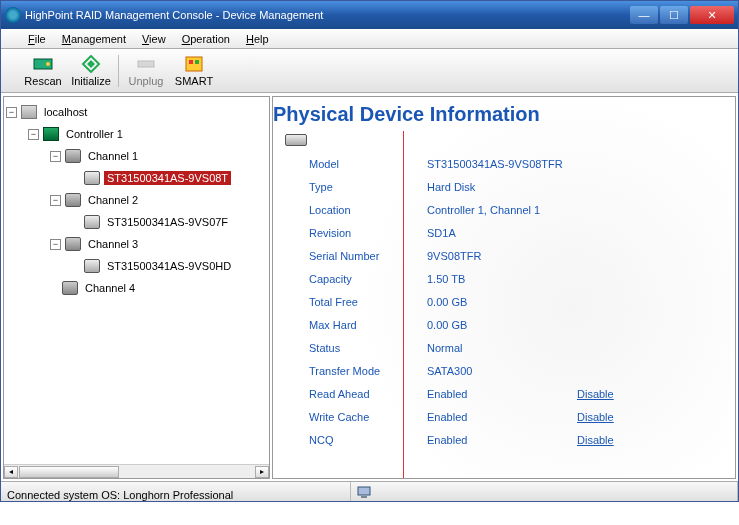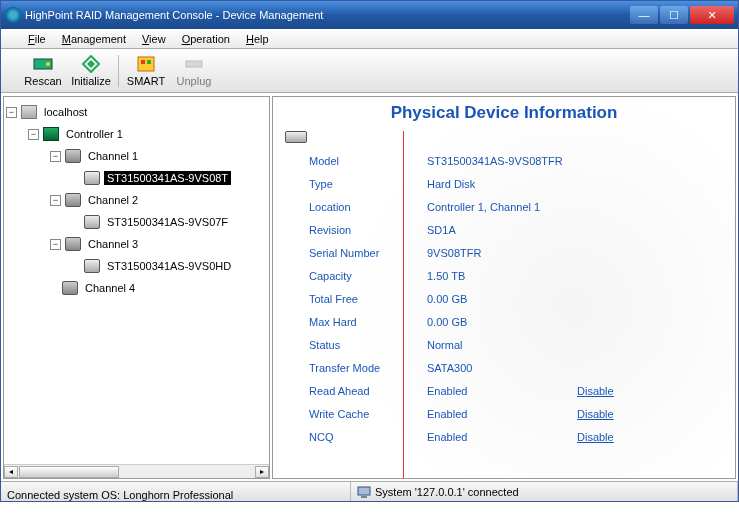--- a/index.html
+++ b/index.html
@@ -26,24 +26,24 @@
 .tool-sep { width: 1px; height: 32px; background: #bbb; margin: 0 2px; }
 
 .body { flex: 1; display: flex; border-top: 1px solid #fff; overflow: hidden; }
 
 .tree-pane { width: 267px; background: #fff; border: 1px solid #999; margin: 2px 0 2px 2px; overflow: auto; position: relative; }
 .tree { padding: 4px 2px; }
 .tree-node { display: flex; align-items: center; height: 22px; white-space: nowrap; }
 .expander { width: 11px; height: 11px; border: 1px solid #888; background: #fff; display: inline-flex; align-items: center; justify-content: center; font-size: 9px; line-height: 1; margin-right: 2px; color: #333; }
 .node-icon { width: 16px; height: 14px; margin: 0 4px 0 2px; display: inline-block; }
 .node-label { padding: 1px 3px; }
-.node-label.selected { background: #000000; color: #fff; }
+.node-label.selected { background: #b91c1c; color: #fff; }
 
 .detail-pane { flex: 1; background: #fff; border: 1px solid #999; margin: 2px; overflow: hidden; position: relative; background-image: radial-gradient(circle at 65% 55%, rgba(200,200,200,0.18), transparent 60%); }
-.detail-header { text-align: center; color: #1a56b5; font-weight: bold; font-size: 17px; padding: 6px 0 8px; font-family: Arial, sans-serif; }
+.detail-header { color: #1a56b5; font-weight: bold; font-size: 20px; padding: 6px 0 8px; font-family: Arial, sans-serif; }
 .disk-icon-small { margin: 0 0 6px 12px; width: 22px; height: 12px; border: 1px solid #555; border-radius: 2px; background: linear-gradient(to bottom, #eee, #aaa); }
 .info-rows { padding: 0 12px 0 24px; }
 .info-row { display: flex; align-items: center; height: 23px; color: #1a56b5; font-size: 12px; }
 .info-label { width: 106px; margin-left: 12px; }
 .info-value { width: 150px; margin-left: 12px; }
 .action-link { color: #1a56b5; text-decoration: underline; cursor: pointer; }
 .redline { position: absolute; border: 1px solid #d33; }
 
 .statusbar { height: 20px; background: linear-gradient(to bottom, #f8f8f8, #e0e0e0); border-top: 1px solid #aaa; display: flex; align-items: center; font-size: 11px; }
 .status-cell { padding: 0 6px; border-right: 1px solid #bbb; height: 100%; display: flex; align-items: center; gap: 4px; }
@@ -94,33 +94,33 @@
       <span>Rescan</span>
     </div>
     <div class="tool-btn">
       <svg class="tool-icon" viewBox="0 0 20 18">
           <polygon points="10,1 18,9 10,17 2,9" fill="none" stroke="#2a5" stroke-width="2"></polygon>
           <polygon points="10,5 14,9 10,13 6,9" fill="#2a5"></polygon>
         </svg>
       <span>Initialize</span>
     </div>
     <div class="tool-sep"></div>
+    <div class="tool-btn disabled">
+      <svg class="tool-icon" viewBox="0 0 20 18">
+          <rect x="2" y="6" width="16" height="6" fill="#bbb" stroke="#888"></rect>
+        </svg>
+      <span>Unplug</span>
+    </div>
     <div class="tool-btn">
       <svg class="tool-icon" viewBox="0 0 20 18">
           <rect x="2" y="2" width="16" height="14" fill="#fc3" stroke="#c60"></rect>
           <rect x="5" y="5" width="4" height="4" fill="#e33"></rect>
           <rect x="11" y="5" width="4" height="4" fill="#3a3"></rect>
         </svg>
       <span>SMART</span>
-    </div>
-    <div class="tool-btn disabled">
-      <svg class="tool-icon" viewBox="0 0 20 18">
-          <rect x="2" y="6" width="16" height="6" fill="#bbb" stroke="#888"></rect>
-        </svg>
-      <span>Unplug</span>
     </div>
   </div>
 
   <div class="body">
 
     <div class="tree-pane">
       <div class="tree">
 
         <div class="tree-node">
           <span class="expander">−</span>
@@ -247,17 +247,16 @@
 
   <div class="statusbar">
     <div class="status-cell left">
       <span>Connected system OS: Longhorn Professional</span>
     </div>
     <div class="status-cell right">
       <svg class="status-icon" viewBox="0 0 14 14">
           <rect x="1" y="2" width="12" height="8" fill="#abd" stroke="#357"></rect>
           <rect x="4" y="11" width="6" height="2" fill="#789"></rect>
         </svg>
-      <span>System '127.0.0.1' connected</span>
     </div>
   </div>
 
 </div>
 
 </body></html>

